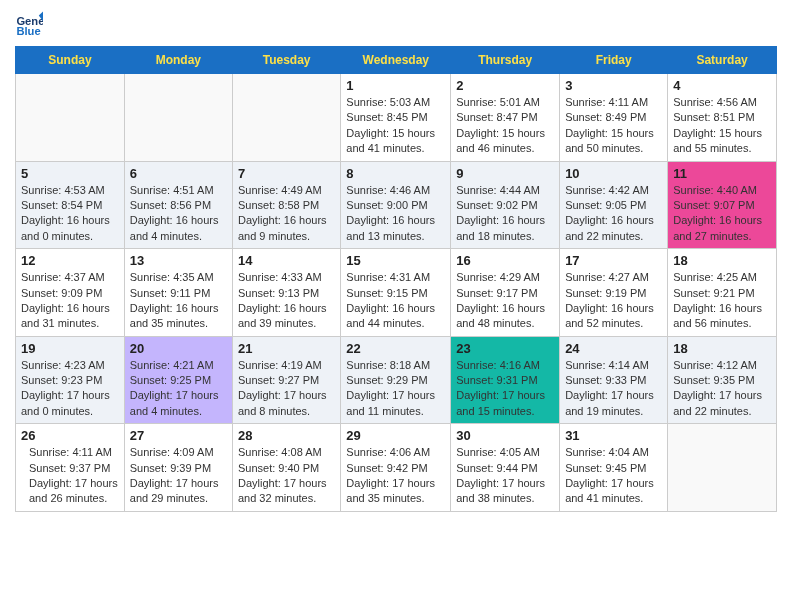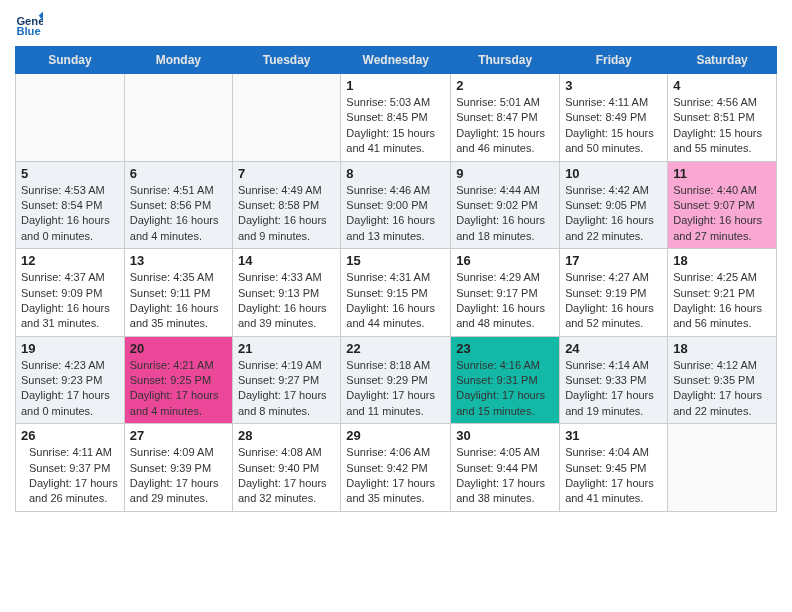--- a/index.html
+++ b/index.html
@@ -11,21 +11,21 @@
     
     .logo { display: flex; align-items: center; }
     .logo-icon { width: 28px; height: 28px; margin-right: 4px; }
     
     .title-area { text-align: right; }
     .main-title { font-size: 36px; color: #1a3a6b; font-weight: bold; }
     .subtitle { font-size: 15px; color: #444; }
     
     table { width: 100%; border-collapse: collapse; font-size: 11px; }
     
-    .day-header { background: #1a6fc4; color: #e5e5e5; text-align: center; padding: 6px 4px; font-weight: bold; font-size: 12px; border: 1px solid #1a6fc4; }
+    .day-header { background: #1a6fc4; color: #fde047; text-align: center; padding: 6px 4px; font-weight: bold; font-size: 12px; border: 1px solid #1a6fc4; }
     
     td { border: 1px solid #ccc; vertical-align: top; padding: 4px 5px; width: 113px; }
     
     .day-num { font-size: 13px; font-weight: bold; color: #222; display: block; margin-bottom: 2px; }
     .day-info { color: #333; font-size: 11px; line-height: 1.4; }
     
     tr:nth-child(even) td { background: #f0f4f8; }
     tr:nth-child(odd) td { background: #fff; }
     thead tr th { background: #1a6fc4; }
     
@@ -135,21 +135,21 @@
 Daylight: 16 hours
 and 18 minutes.</div>
           </td>
           <td style="background: rgb(238, 242, 247);">
             <span class="day-num">10</span>
             <div class="day-info" style="white-space: pre-line;">Sunrise: 4:42 AM
 Sunset: 9:05 PM
 Daylight: 16 hours
 and 22 minutes.</div>
           </td>
-          <td style="background: #f9a8d4;">
+          <td style="background: #ec4899;">
             <span class="day-num">11</span>
             <div class="day-info" style="white-space: pre-line;">Sunrise: 4:40 AM
 Sunset: 9:07 PM
 Daylight: 16 hours
 and 27 minutes.</div>
           </td>
         </tr>
         <tr>
           <td style="background: rgb(255, 255, 255);">
             <span class="day-num">12</span>
@@ -202,21 +202,21 @@
           </td>
         </tr>
         <tr>
           <td style="background: rgb(238, 242, 247);">
             <span class="day-num">19</span>
             <div class="day-info" style="white-space: pre-line;">Sunrise: 4:23 AM
 Sunset: 9:23 PM
 Daylight: 17 hours
 and 0 minutes.</div>
           </td>
-          <td style="background: #ec4899; margin-left: 38px;">
+          <td style="background: #c4b5fd; margin-left: 38px;">
             <span class="day-num">20</span>
             <div class="day-info" style="white-space: pre-line;">Sunrise: 4:21 AM
 Sunset: 9:25 PM
 Daylight: 17 hours
 and 4 minutes.</div>
           </td>
           <td style="background: rgb(238, 242, 247);">
             <span class="day-num">21</span>
             <div class="day-info" style="white-space: pre-line;">Sunrise: 4:19 AM
 Sunset: 9:27 PM

